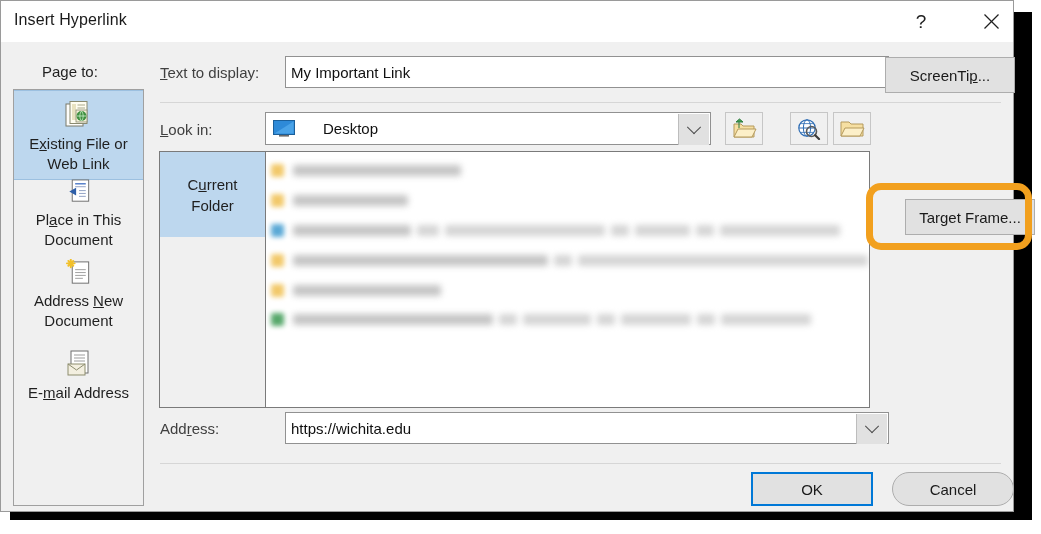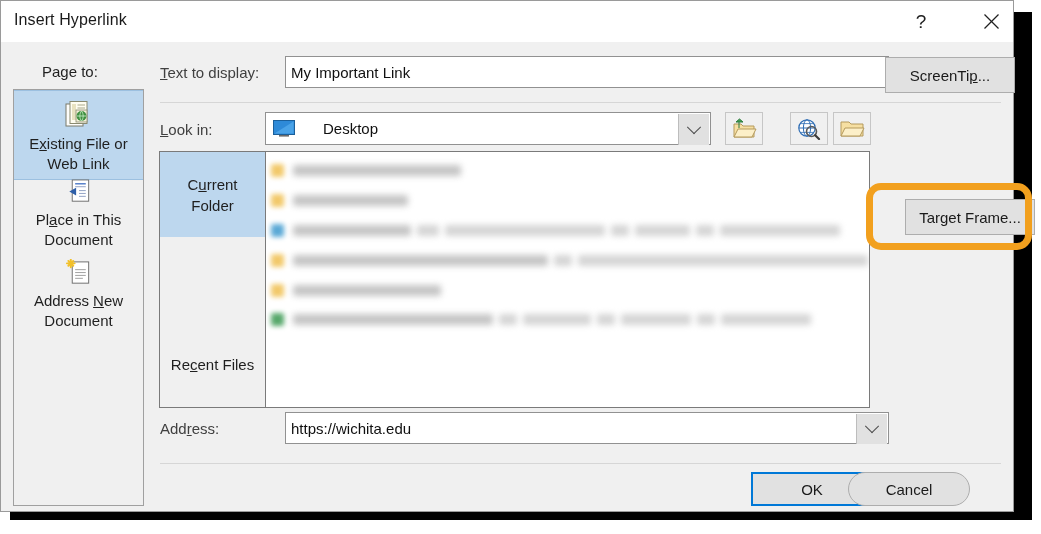--- a/index.html
+++ b/index.html
@@ -177,21 +177,21 @@
     position:absolute;background:#e1e1e1;border:1px solid #adadad;
     box-sizing:border-box;
     font-size:15px;color:#1a1a1a;
     display:flex;align-items:center;justify-content:center;
     cursor:default;user-select:none;
   }
   .b-screentip{left:884px;top:56px;width:130px;height:36px;}
   .b-bookmark{left:884px;top:150px;width:130px;height:36px;}
   .b-target{left:904px;top:198px;width:130px;height:36px;}
   .b-ok{left:750px;top:471px;width:122px;height:34px;border:2px solid #0078d7;background:#e1e1e1;}
-  .b-cancel{left:847px;top:471px;width:122px;height:34px;border-radius:17px;}
+  .b-cancel{left:891px;top:471px;width:122px;height:34px;border-radius:17px;}
 
   
   .highlight{
     position:absolute;left:866px;top:183px;width:166px;height:67px;
     border:7px solid #f2a01e;border-radius:15px;
     box-sizing:border-box;
     pointer-events:none;
   }
 </style>
 </head>
@@ -261,20 +261,33 @@
         <line x1="12" y1="17" x2="23" y2="17" stroke="#a6a6a6" stroke-width="1.1"></line>
         <line x1="12" y1="20" x2="20" y2="20" stroke="#a6a6a6" stroke-width="1.1"></line>
         <path d="M5 2l5 5M10 2l-5 5M7.5 0.5v8M3.5 4.5h8" stroke="#f2c029" stroke-width="2" stroke-linecap="round"></path>
       </svg>
       <div class="lbl">
         <span>Address </span><span class="ul">N</span><span>ew</span><br>
         <span>Document</span>
       </div>
     </div>
 
+    <div class="linkto-item it3">
+      <svg class="ic" width="32" height="30" viewBox="0 0 32 30">
+        <rect x="8" y="2" width="17" height="22" fill="#ffffff" stroke="#6f6f6f" stroke-width="1"></rect>
+        <line x1="11" y1="6" x2="22" y2="6" stroke="#a6a6a6" stroke-width="1.1"></line>
+        <line x1="11" y1="9" x2="22" y2="9" stroke="#a6a6a6" stroke-width="1.1"></line>
+        <line x1="11" y1="12" x2="22" y2="12" stroke="#a6a6a6" stroke-width="1.1"></line>
+        <rect x="5" y="15" width="17" height="11" fill="#f3efe0" stroke="#8d8d6f" stroke-width="1"></rect>
+        <path d="M5 15l8.5 6 8.5-6" fill="none" stroke="#8d8d6f" stroke-width="1"></path>
+      </svg>
+      <div class="lbl">
+        <span>E-</span><span class="ul">m</span><span>ail Address</span>
+      </div>
+    </div>
 
   </div>
 
   <div class="row-label lbl-text">
     <span class="ul">T</span><span>ext to display:</span>
   </div>
   <div class="textbox tb-display">
     <span>My Important Link</span>
   </div>
 
@@ -326,23 +339,20 @@
       <path d="M2 18l4-8h19l-4 8z" fill="#fcefc8" stroke="#b59a5c" stroke-width="1"></path>
     </svg>
   </div>
 
   <div class="listframe">
 
     <div class="listtabs">
       <div class="ltab lt0 sel">
         <span>C<span class="ul">u</span>rrent<br>Folder</span>
       </div>
-      <div class="ltab lt2">
-        <span>Re<span class="ul">c</span>ent Files</span>
-      </div>
     </div>
 
     <div class="filelist">
         <div class="frow" style="top: 6px;">
           <div class="fico" style="background: rgb(242, 201, 107);"></div>
           <div class="ftext" style="width: 168px; margin-right: 6px;"></div>
         </div>
         <div class="frow" style="top: 36px;">
           <div class="fico" style="background: rgb(242, 201, 107);"></div>
           <div class="ftext" style="width: 115px; margin-right: 6px;"></div>

